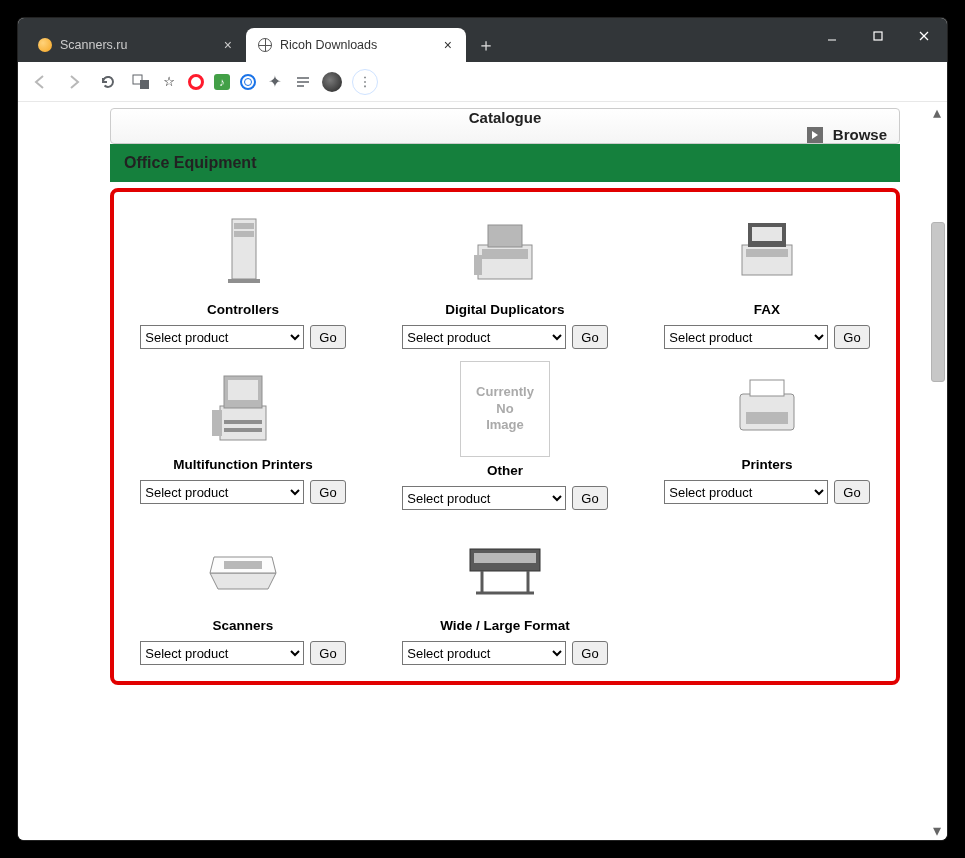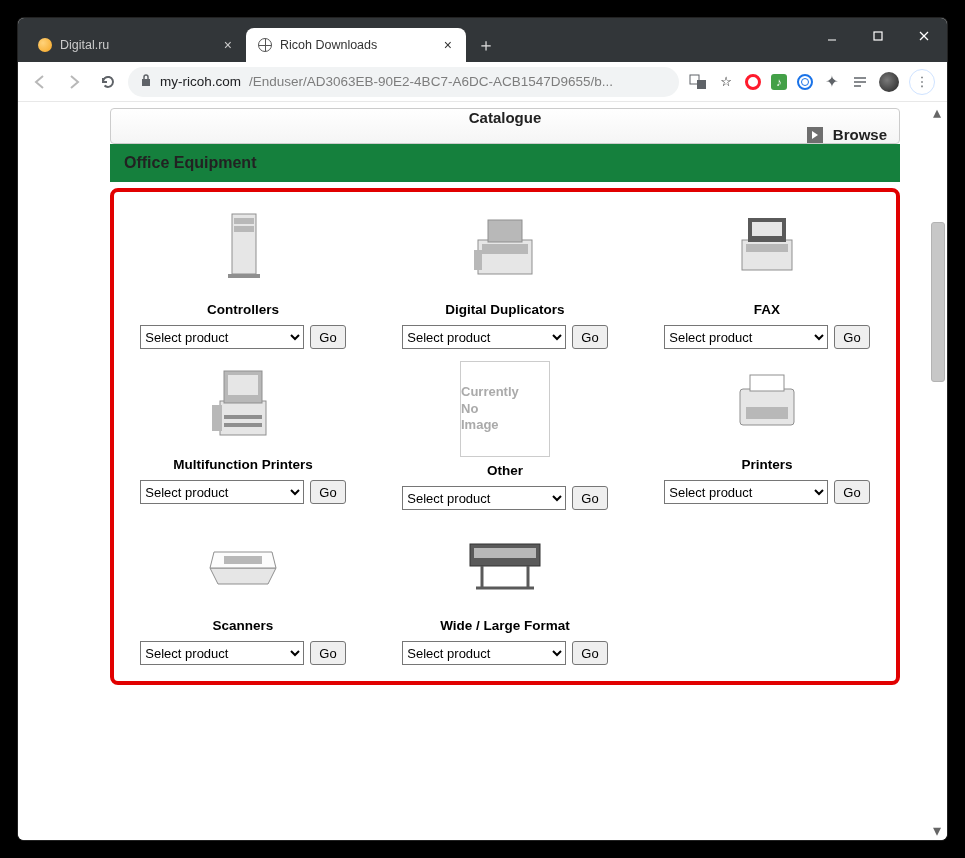--- a/index.html
+++ b/index.html
@@ -51,41 +51,41 @@
   
   .catalogue-bar { border:1px solid #ccc; border-radius:4px; background: linear-gradient(#fff,#f5f5f5); height:36px; display:flex; align-items:center; padding:0 12px; font-size:15px; font-weight:bold; color:#222;flex-direction:column; }
   .catalogue-bar .browse { margin-left:auto; display:flex; align-items:center; gap:10px; font-weight:bold;}
   .browse-ico { width:16px;height:16px;background:#6e6e6e;display:inline-flex;align-items:center;justify-content:center;}
   .browse-ico::before{content:"";width:0;height:0;border-left:6px solid #fff;border-top:4px solid transparent;border-bottom:4px solid transparent;}
   .instruction { font-size:13px; color:#333; margin:18px 0 10px 0; }
   .section-head { background:#15803d; padding:10px 14px; font-size:16px; font-weight:bold; color:#222; }
   .red-box { border:4px solid #e10000; border-radius:8px; padding: 14px 6px 16px 6px; margin-top:6px; }
   .grid { display:grid; grid-template-columns: repeat(3, 1fr); gap: 12px 16px; }
   .cell { display:flex; flex-direction:column; align-items:center; }
-  .thumb { width:120px;height:90px; display:flex;align-items:flex-start;justify-content:center; }
+  .thumb { width:120px;height:90px; display:flex;align-items:center;justify-content:center; }
   .thumb.no-image { width:90px;height:96px;border:1px solid #ccc; color:#aaa; font-size:13px; font-weight:bold; text-align:center; flex-direction:column; line-height:1.3; }
   .cat-label { font-size:13.5px; font-weight:bold; margin-top:6px; margin-bottom:8px; }
   .select-row { display:flex; align-items:center; gap:6px; }
   select.product { width:164px; height:24px; font-size:13px; border:1px solid #767676; background:#fff; }
   button.go { height:24px; padding:0 8px; font-size:13px; border:1px solid #767676; background:#efefef; border-radius:3px; }
   .section-head.secondary { margin-top:24px; }
   
   svg.prod { width:90px; height:80px; }
 </style>
 </head>
 <body>
 
 <div class="outer-black">
  <div class="window">
 
   <div class="titlebar">
     <div class="tabs">
       <div class="tab inactive">
         <span class="favicon fav-orange"></span>
-        <span>Digital.ru</span>
+        <span>Scanners.ru</span>
         <span class="close">×</span>
       </div>
       <div class="tab active">
         <span class="favicon fav-globe"></span>
         <span>Ricoh Downloads</span>
         <span class="close">×</span>
       </div>
       <div class="newtab">＋</div>
     </div>
     <div class="win-controls">
@@ -118,28 +118,20 @@
           <svg width="18" height="18">
             <polyline points="6,3 13,9 6,15"></polyline>
           </svg>
         </div>
     <div class="nav-btn">
           <svg width="18" height="18">
             <path d="M4 9a5 5 0 1 1 1.5 3.5"></path>
             <polyline points="4,5 4,9 8,9"></polyline>
           </svg>
         </div>
-    <div class="url-field">
-      <span class="secure"><svg width="12" height="14">
-              <rect x="2" y="6" width="8" height="7" fill="#5f6368"></rect>
-              <path d="M4 6v-2a2 2 0 0 1 4 0v2" stroke="#5f6368" fill="none" stroke-width="1.5"></path>
-            </svg></span>
-      <span class="host">my-ricoh.com</span>
-          <span class="path">/Enduser/AD3063EB-90E2-4BC7-A6DC-ACB1547D9655/b...</span>
-    </div>
     <div class="ext-icons">
       <span class="ext-ico">
             <svg width="18" height="18">
               <rect x="1" y="2" width="9" height="9" fill="none" stroke="#5f6368"></rect>
               <rect x="8" y="7" width="9" height="9" fill="#5f6368"></rect>
             </svg>
           </span>
       <span class="ext-ico">☆</span>
       <span class="ext-ico ico-opera"></span>
       <span class="ext-ico ico-music">♪</span>

